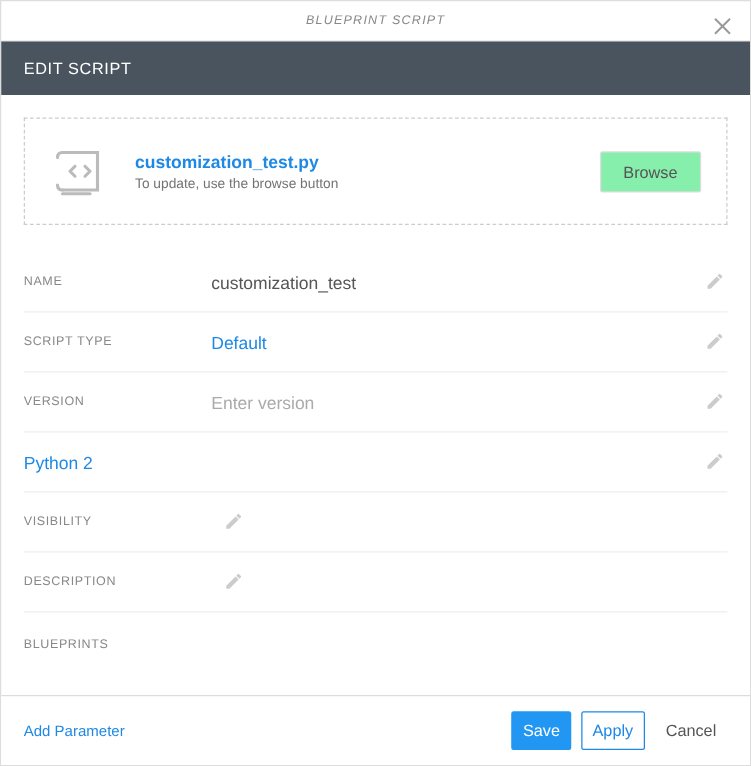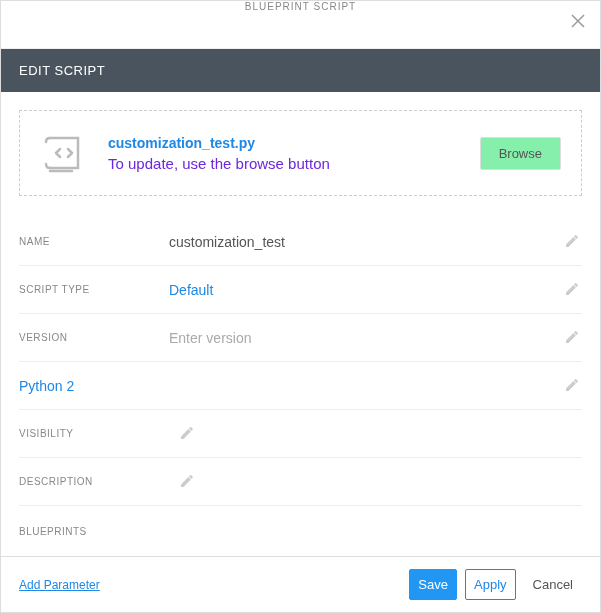--- a/index.html
+++ b/index.html
@@ -1,42 +1,42 @@
 <!DOCTYPE html>
 <html><head>
 <meta charset="utf-8">
 <style>
 * { box-sizing: border-box; margin: 0; padding: 0; }
 body { font-family: -apple-system, BlinkMacSystemFont, "Segoe UI", Arial, sans-serif; font-size: 13px; color: #333; background: #fff; }
 .dialog { width: 601px; height: 613px; border: 1px solid #ddd; position: relative; display: flex; flex-direction: column; }
-.dialog-header { height: 48px; display: flex; justify-content: center; position: relative; border-bottom: 1px solid #eee; }
+.dialog-header { height: 32px; display: flex; align-items: center; justify-content: center; position: relative; border-bottom: 1px solid #eee; font-style: italic; }
 .dialog-title { font-size: 10px; letter-spacing: 1px; color: #888; font-weight: 500; }
 .close-btn { position: absolute; right: 12px; top: 10px; width: 20px; height: 20px; cursor: pointer; display: flex; align-items: center; justify-content: center; }
 .close-btn svg { stroke: #999; }
 .section-header { background: #4a545e; color: #fff; padding: 14px 18px; font-size: 13px; letter-spacing: 0.5px; font-weight: 500; }
 .content { flex: 1; overflow-y: auto; padding: 18px 18px 0 18px; position: relative; }
 .content::-webkit-scrollbar { width: 10px; }
 .content::-webkit-scrollbar-thumb { background: #c7c7c7; border-radius: 0; }
 .content::-webkit-scrollbar-track { background: #f5f5f5; }
 .file-box { border: 1px dashed #ccc; padding: 18px 20px; display: flex; align-items: center; margin-bottom: 22px; }
 .file-icon { width: 48px; height: 48px; margin-right: 20px; flex-shrink: 0; }
 .file-info { flex: 1; }
 .file-name { color: #1e88e5; font-weight: 600; font-size: 14px; margin-bottom: 4px; }
-.file-hint { color: #6d28d9; font-size: 15px; }
+.file-hint { color: #737373; font-size: 11px; }
 .browse-btn { background: #86efac; border: 1px solid #ddd; padding: 8px 18px; font-size: 13px; color: #555; cursor: pointer; border-radius: 2px; }
 .form-row { display: flex; align-items: center; border-bottom: 1px solid #eee; padding: 14px 0; min-height: 48px; }
 .form-label { width: 150px; font-size: 10px; letter-spacing: 0.5px; color: #888; font-weight: 500; flex-shrink: 0; }
 .form-value { flex: 1; font-size: 14px; color: #555; }
 .form-value.link { color: #1e88e5; }
 .form-value.placeholder { color: #aaa; }
 .edit-icon { width: 18px; height: 18px; cursor: pointer; flex-shrink: 0; margin-left: 10px; }
 .edit-icon svg { fill: #ccc; }
 .section-label { font-size: 10px; letter-spacing: 0.5px; color: #888; font-weight: 500; padding: 20px 0 8px 0; }
 .footer { border-top: 1px solid #ddd; padding: 12px 18px; display: flex; align-items: center; background: #fff; }
-.add-param { color: #1e88e5; font-size: 12px; cursor: pointer; text-decoration: underline; }
+.add-param { color: #1e88e5; font-size: 12px; cursor: pointer; }
 .footer-spacer { flex: 1; }
 .btn { padding: 7px 8px; font-size: 13px; border-radius: 2px; cursor: pointer; margin-left: 8px; border: 1px solid transparent; }
 .btn-primary { background: #2196f3; color: #fff; border-color: #2196f3; }
 .btn-secondary { background: #fff; color: #1e88e5; border-color: #1e88e5; }
 .btn-cancel { background: #fff; color: #555; border-color: transparent; }
 </style>
 </head>
 <body>
 
 <div class="dialog">

